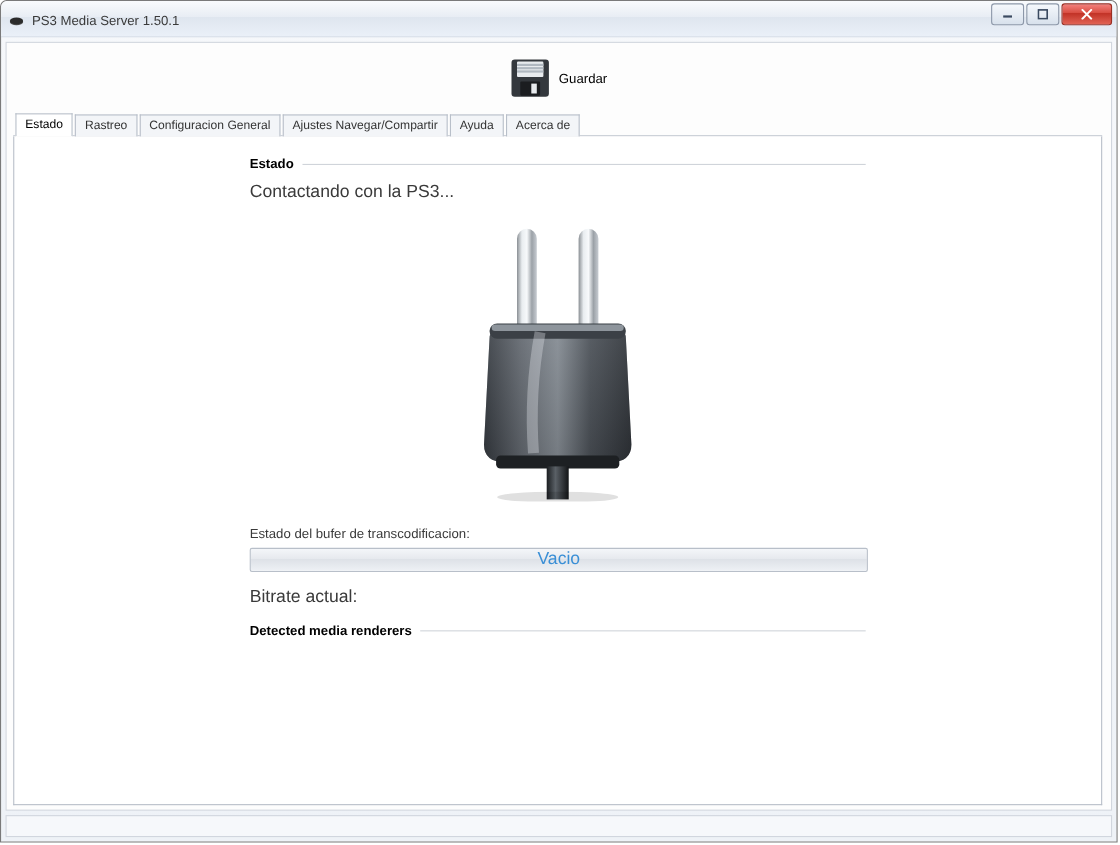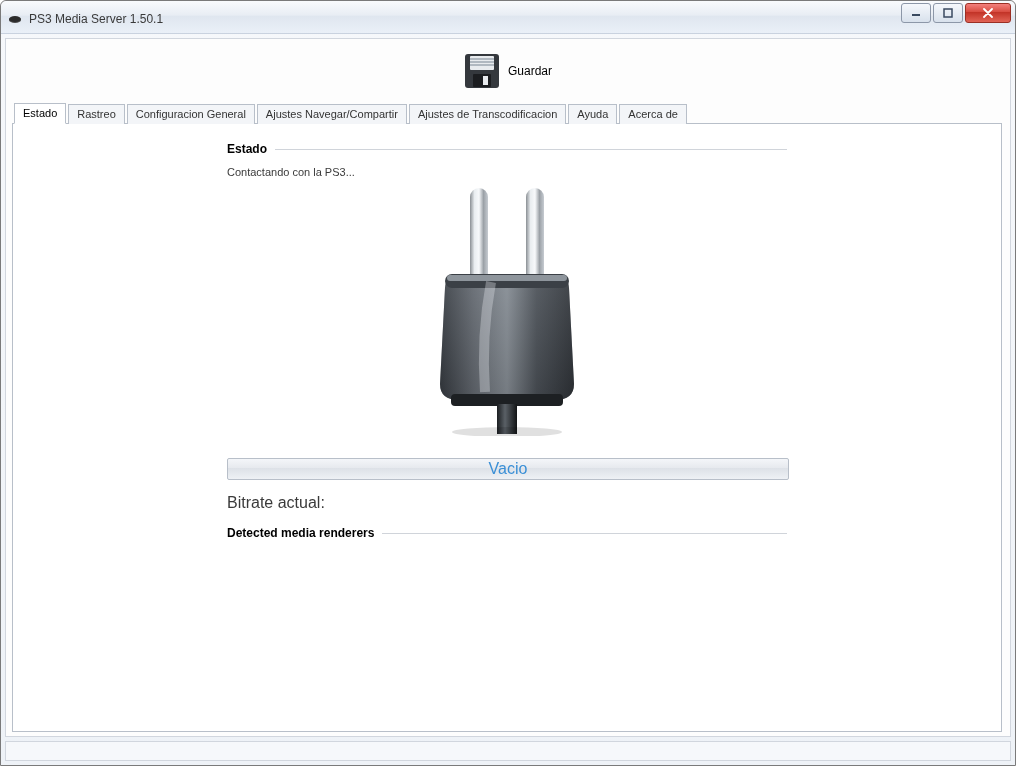--- a/index.html
+++ b/index.html
@@ -139,22 +139,22 @@
     font-size: 12px;
     white-space: nowrap;
   }
   .section-head .rule {
     flex: 1;
     height: 1px;
     background: #d0d4da;
   }
   .status-line {
     color: #3a3a3a;
-    margin-bottom: 4px;
-    font-size: 11px;
+    margin-bottom: 18px;
+    font-size: 16px;
   }
   .plug-wrap {
     display: flex; justify-content: center; align-items: center;
     height: 260px;
     margin-bottom: 16px;
   }
   .buffer-label {
     color: #3a3a3a;
     font-size: 12px;
     margin-bottom: 6px;
@@ -236,21 +236,20 @@
       </div>
 
 
     </div>
 
     <div class="tab-strip">
       <div class="tab active">Estado</div>
       <div class="tab">Rastreo</div>
       <div class="tab">Configuracion General</div>
       <div class="tab">Ajustes Navegar/Compartir</div>
-      <div class="tab">Ajustes de Transcodificacion</div>
       <div class="tab">Ayuda</div>
       <div class="tab">Acerca de</div>
     </div>
 
     <div class="tab-panel">
       <div class="panel-inner">
 
         <div class="section-head">
           <span class="head-label">Estado</span>
           <span class="rule"></span>
@@ -316,20 +315,21 @@
 
               <rect x="90" y="218" width="20" height="30" fill="url(#cord)"></rect>
 
               <ellipse cx="100" cy="246" rx="55" ry="5" fill="#000" opacity="0.12"></ellipse>
 
               <path d="M84 96 Q74 150 78 206" stroke="#e5e9ed" stroke-width="10" fill="none" opacity="0.35"></path>
             </svg>
           </span>
         </div>
 
+        <div class="buffer-label">Estado del bufer de transcodificacion:</div>
 
         <div class="progress">
           <span>Vacio</span>
         </div>
 
         <div class="bitrate-label">Bitrate actual:</div>
 
         <div class="section-head">
           <span class="head-label">Detected media renderers</span>
           <span class="rule"></span>

